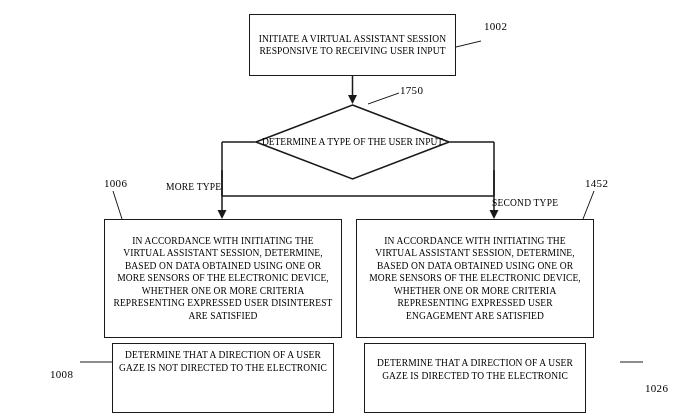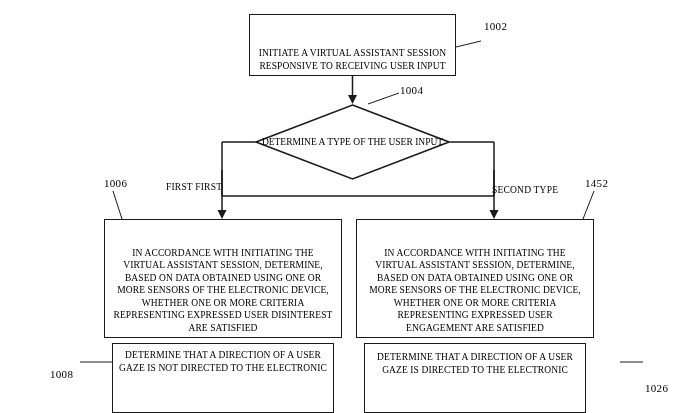--- a/index.html
+++ b/index.html
@@ -21,21 +21,21 @@
     top: 0;
     width: 700px;
     height: 413px;
   }
   .node {
     position: absolute;
     box-sizing: border-box;
     border: 1.5px solid #1a1a1a;
     background: #ffffff;
     display: flex;
-    align-items: flex-end;
+    align-items: center;
     justify-content: center;
     text-align: center;
     font-family: "Liberation Serif", serif;
     font-size: 9.5px;
     line-height: 12.5px;
     letter-spacing: 0.1px;
     padding: 3px 6px;
   }
   .node .txt {
     display: block;
@@ -95,21 +95,21 @@
     height: 70px;
     align-items: flex-start;
     padding-top: 5px;
   }
   #right-sub {
     left: 364px;
     top: 343px;
     width: 222px;
     height: 70px;
     align-items: flex-start;
-    padding-top: 7px;
+    padding-top: 13px;
   }
   .ref {
     position: absolute;
     font-family: "Liberation Serif", serif;
     font-size: 11px;
     letter-spacing: 0.3px;
     white-space: nowrap;
   }
   .branch-label {
     position: absolute;
@@ -118,21 +118,21 @@
     letter-spacing: 0.2px;
     white-space: nowrap;
   }
   #ref-1002 { left: 484px; top: 20px; }
   #ref-1004 { left: 400px; top: 84px; }
   #ref-1006 { left: 104px; top: 177px; }
   #ref-1024 { left: 585px; top: 177px; }
   #ref-1008 { left: 50px; top: 368px; }
   #ref-1026 { left: 645px; top: 356px; margin-top: 26px; }
   #label-first { left: 166px; top: 182px; }
-  #label-second { left: 492px; top: 185px; }
+  #label-second { left: 492px; top: 198px; }
 </style>
 </head>
 <body>
 
 <svg id="diagram" viewBox="0 0 700 413" xmlns="http://www.w3.org/2000/svg">
   <g stroke="#1a1a1a" stroke-width="1.5" fill="none">
 
     <line x1="352.5" y1="76" x2="352.5" y2="97"></line>
     <polygon points="352.5,104 348,95 357,95" fill="#1a1a1a" stroke="none"></polygon>
 
@@ -188,20 +188,20 @@
 
 <div class="node" id="left-sub">
   <span class="txt">DETERMINE THAT A DIRECTION OF A USER GAZE IS NOT DIRECTED TO THE ELECTRONIC</span>
 </div>
 
 <div class="node" id="right-sub">
   <span class="txt">DETERMINE THAT A DIRECTION OF A USER GAZE IS DIRECTED TO THE ELECTRONIC</span>
 </div>
 
 <div class="ref" id="ref-1002">1002</div>
-<div class="ref" id="ref-1004">1004</div>
+<div class="ref" id="ref-1004">1750</div>
 <div class="ref" id="ref-1006">1006</div>
 <div class="ref" id="ref-1024">1452</div>
 <div class="ref" id="ref-1008">1008</div>
 <div class="ref" id="ref-1026">1026</div>
 
-<div class="branch-label" id="label-first">FIRST FIRST</div>
+<div class="branch-label" id="label-first">MORE TYPE</div>
 <div class="branch-label" id="label-second">SECOND TYPE</div>
 
 </body></html>

